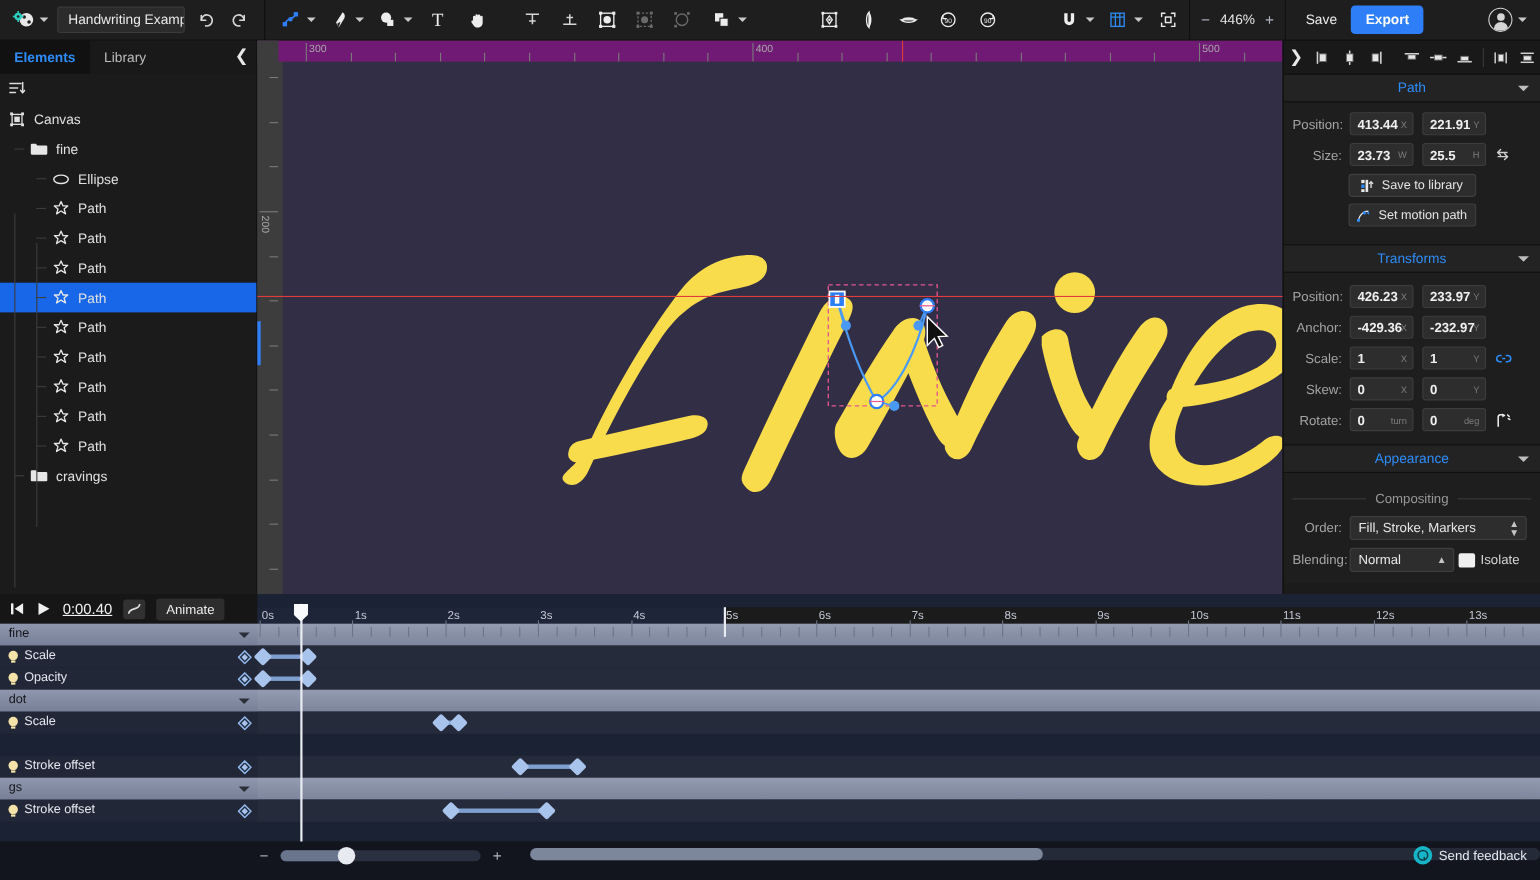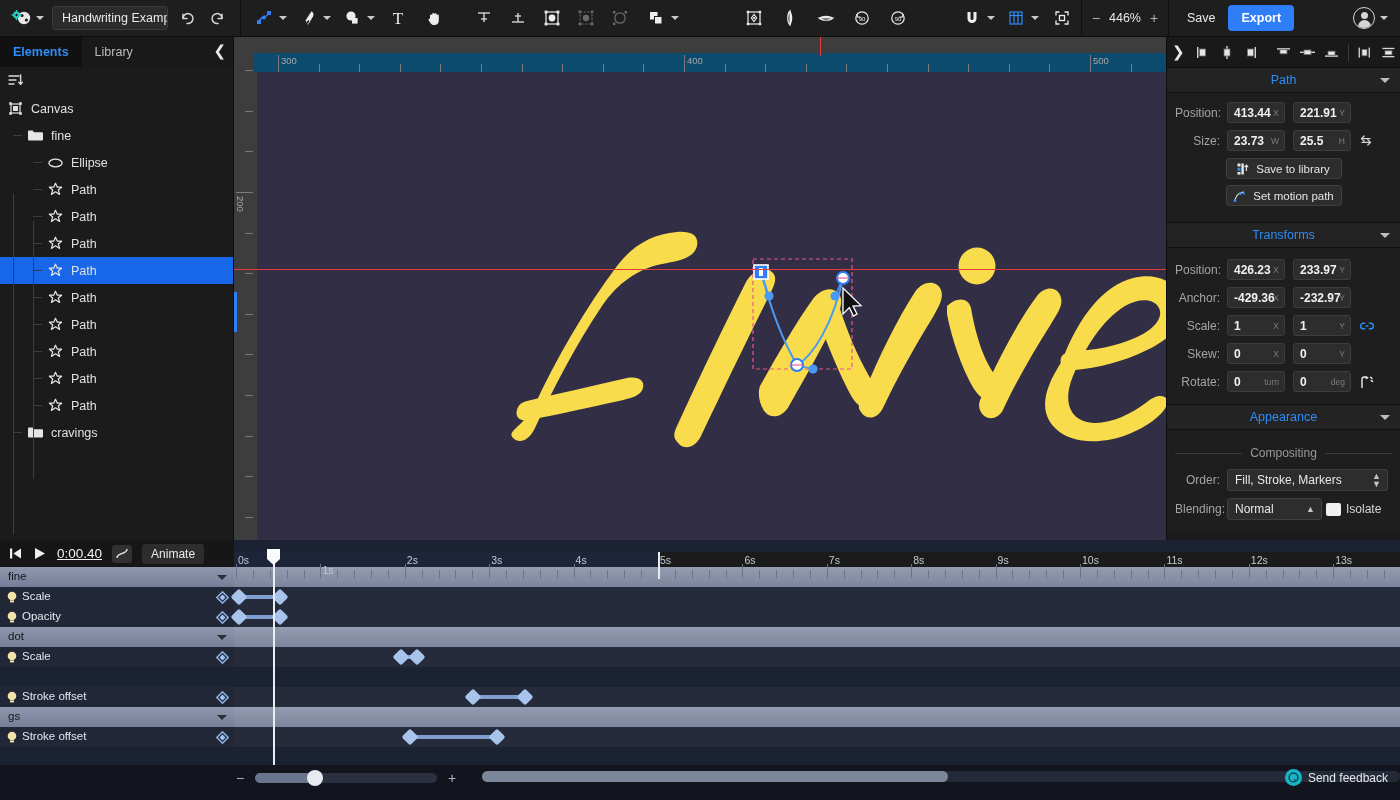--- a/index.html
+++ b/index.html
@@ -86,21 +86,21 @@
   .tree-ico { width: 19px; display: flex; align-items: center; justify-content: center; margin-right: 6px; flex: none; }
   .tree-label { white-space: nowrap; }
   .guide { position: absolute; background: #3d3d3d; }
 
   
   .canvas-wrap {
     position: absolute; left: 234px; top: 37px; width: 932px; height: 503px;
     background: #3d3d3d;
   }
   .ruler-h {
-    position: absolute; left: 0; top: 16px; width: 932px; height: 19px; background: #0c4a6e;
+    position: absolute; left: 0; top: 0; width: 932px; height: 19px; background: #701a75;
     overflow: hidden;
   }
   .ruler-v {
     position: absolute; left: 0; top: 0; width: 19px; height: 503px; background: #3d3d3d;
     overflow: hidden;
   }
   .ruler-corner { position:absolute; left:0; top:0; width:19px; height:19px; background:#3d3d3d; z-index:4;}
   .tick { position: absolute; background: #7a7a7a; }
   .rlabel { position: absolute; color: #a8a8a8; font-size: 9.5px; font-family: "Liberation Sans", sans-serif; }
   .artboard {
@@ -965,21 +965,21 @@
         <i class="tl-tick" style="left: 1014.8px; top: 12px; width: 1px; height: 15px; z-index: 3;"></i>
         <i class="tl-tick" style="left: 1031.68px; top: 18px; width: 1px; height: 9px; z-index: 3;"></i>
         <i class="tl-tick" style="left: 1048.56px; top: 18px; width: 1px; height: 9px; z-index: 3;"></i>
         <i class="tl-tick" style="left: 1065.44px; top: 18px; width: 1px; height: 9px; z-index: 3;"></i>
         <i class="tl-tick" style="left: 1082.32px; top: 18px; width: 1px; height: 9px; z-index: 3;"></i>
         <i class="tl-tick" style="left: 1099.2px; top: 12px; width: 1px; height: 15px; z-index: 3;"></i>
         <i class="tl-tick" style="left: 1116.08px; top: 18px; width: 1px; height: 9px; z-index: 3;"></i>
         <i class="tl-tick" style="left: 1132.96px; top: 18px; width: 1px; height: 9px; z-index: 3;"></i>
         <i class="tl-tick" style="left: 1149.84px; top: 18px; width: 1px; height: 9px; z-index: 3;"></i>
         <span class="tl-lbl" style="left: 4px; top: 2px; z-index: 4;">0s</span>
-        <span class="tl-lbl" style="left: 88.4px; top: 12px; z-index: 4;">1s</span>
+        <span class="tl-lbl" style="left: 88.4px; top: 2px; z-index: 4;">1s</span>
         <span class="tl-lbl" style="left: 172.8px; top: 2px; z-index: 4;">2s</span>
         <span class="tl-lbl" style="left: 257.2px; top: 2px; z-index: 4;">3s</span>
         <span class="tl-lbl" style="left: 341.6px; top: 2px; z-index: 4;">4s</span>
         <span class="tl-lbl" style="left: 426px; top: 2px; z-index: 4;">5s</span>
         <span class="tl-lbl" style="left: 510.4px; top: 2px; z-index: 4;">6s</span>
         <span class="tl-lbl" style="left: 594.8px; top: 2px; z-index: 4;">7s</span>
         <span class="tl-lbl" style="left: 679.2px; top: 2px; z-index: 4;">8s</span>
         <span class="tl-lbl" style="left: 763.6px; top: 2px; z-index: 4;">9s</span>
         <span class="tl-lbl" style="left: 848px; top: 2px; z-index: 4;">10s</span>
         <span class="tl-lbl" style="left: 932.4px; top: 2px; z-index: 4;">11s</span>

